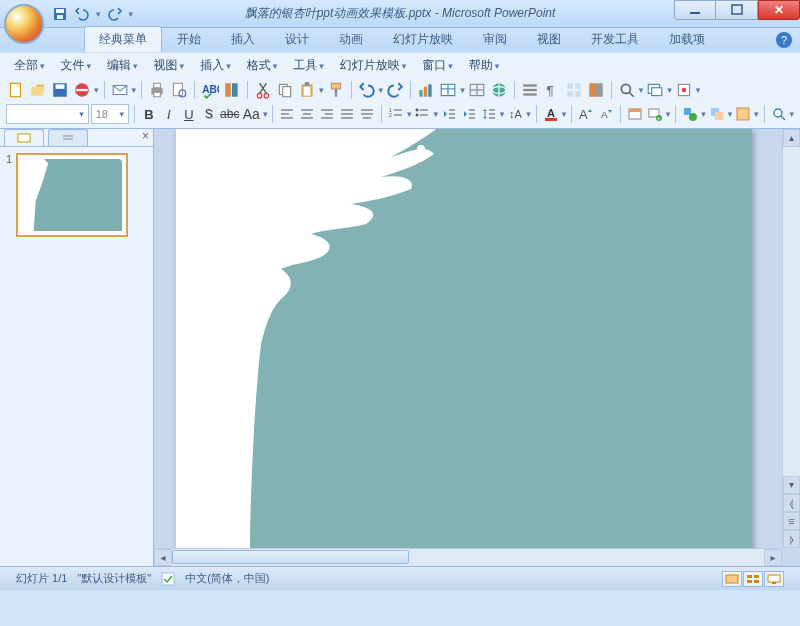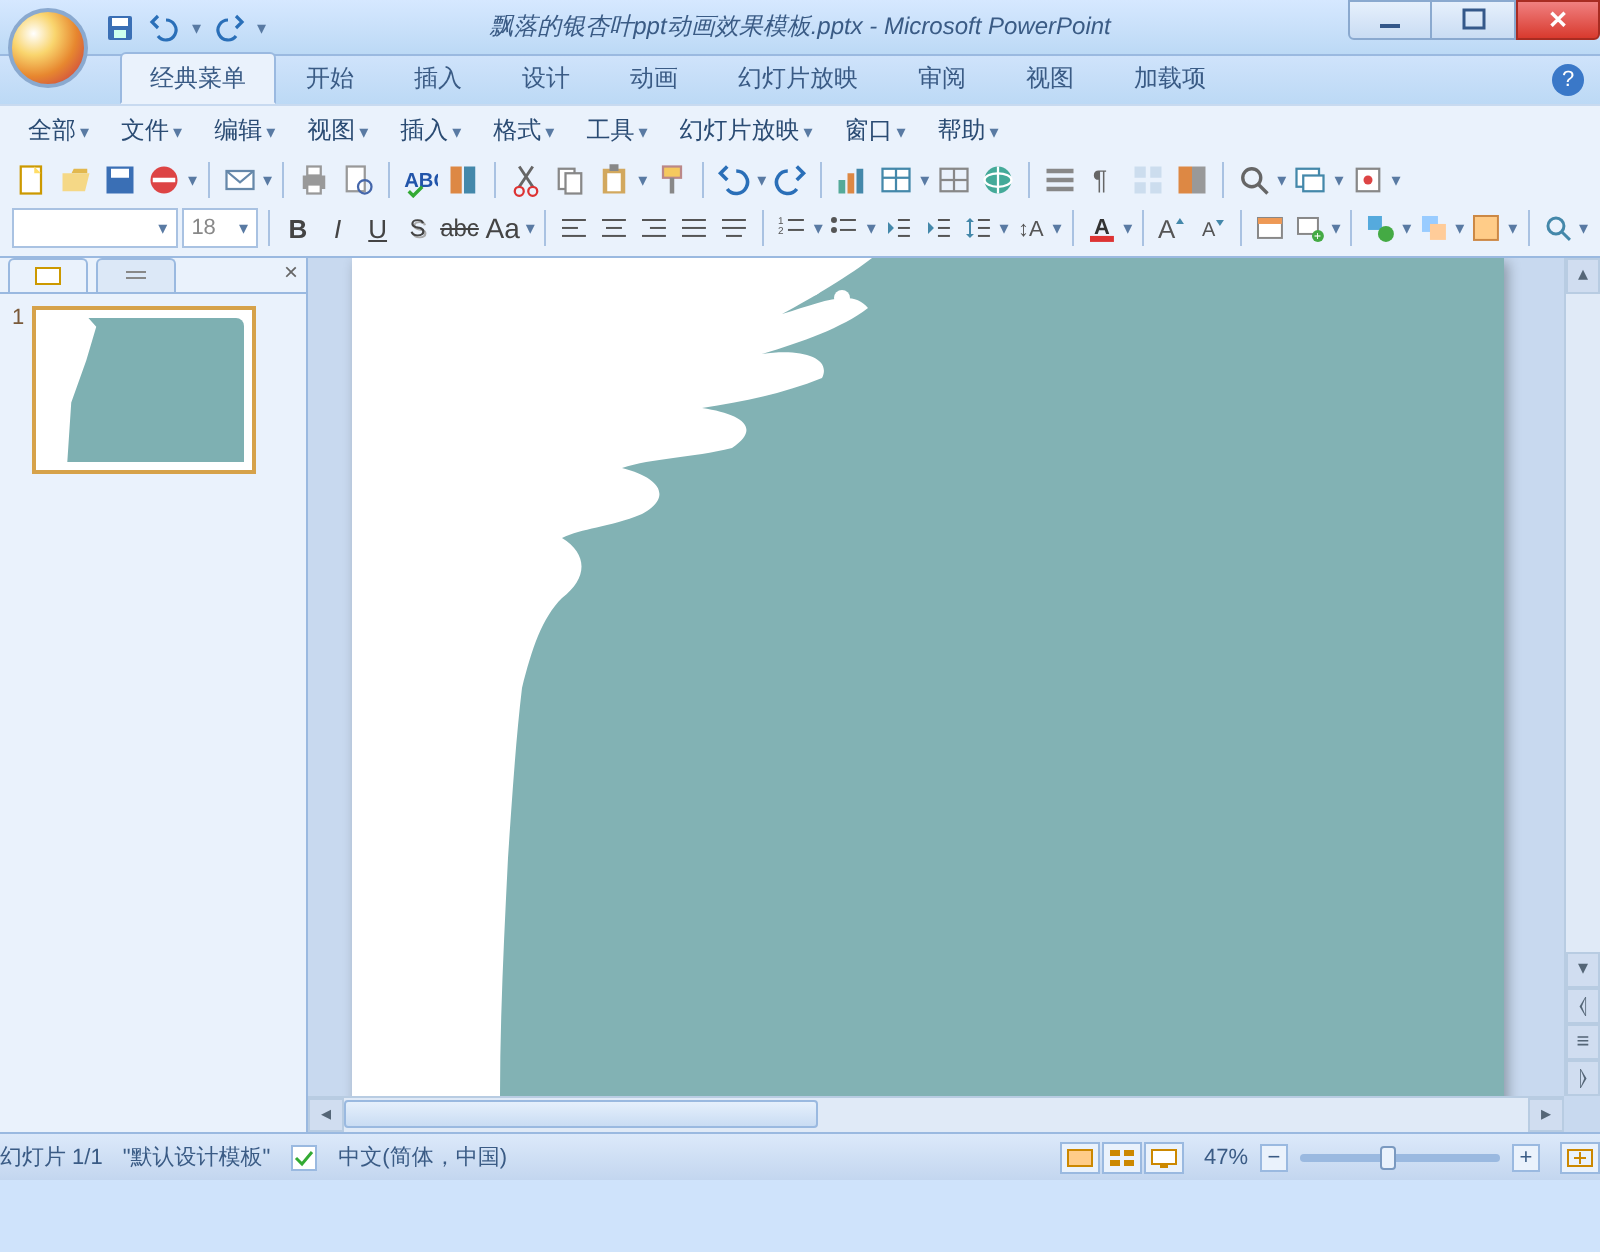--- a/index.html
+++ b/index.html
@@ -11,21 +11,21 @@
 .qat { margin-left:52px; display:flex; gap:6px; align-items:center; }
 .qat .ico { width:16px; height:16px; cursor:pointer; }
 .title-text { position:absolute; left:50%; transform:translateX(-50%); color:#3a5b85; font-size:12px; white-space:nowrap;font-style:italic; }
 .win-controls { position:absolute; right:0; top:0; display:flex; }
 .win-btn { width:42px; height:20px; display:flex; align-items:center; justify-content:center; cursor:pointer; }
 .win-btn.min { background:linear-gradient(#e6f0fc,#c9dcf3); border:1px solid #8aa9cf; border-radius:0 0 0 3px; }
 .win-btn.max { background:linear-gradient(#e6f0fc,#c9dcf3); border:1px solid #8aa9cf; border-left:none; }
 .win-btn.close { background:linear-gradient(#f08080,#d83a2e); border:1px solid #a82c22; border-radius:0 0 3px 0; color:#fff; font-weight:bold; }
 
 
-.ribbon-tabs { height:24px; display:flex; align-items:flex-end; padding-left:60px; background:linear-gradient(#cfe3fb,#bcd9f5); position:relative; }
+.ribbon-tabs { height:24px; display:flex; align-items:flex-end; padding-left:84px; background:linear-gradient(#cfe3fb,#bcd9f5); position:relative; }
 .tab { padding:4px 14px 3px; color:#3a5b85; cursor:pointer; font-size:12px; border:1px solid transparent; }
 .tab.active { background:#eaf2fc; border:1px solid #9ab9e0; border-bottom:1px solid #eaf2fc; border-radius:3px 3px 0 0; }
 .help-icon { position:absolute; right:8px; top:4px; width:16px; height:16px; border-radius:50%; background:#3a78c8; color:#fff; text-align:center; line-height:16px; font-size:11px; cursor:pointer; }
 
 
 .menu-row { height:24px; background:#eaf2fc; border-top:1px solid #c8daf0; display:flex; align-items:flex-end; padding:0 8px; gap:4px; }
 .menu-item { padding:2px 6px; color:#2a4b73; cursor:pointer; display:flex; align-items:center; gap:2px; }
 .dd { font-size:9px; color:#597aa3; }
 
 
@@ -63,21 +63,21 @@
 .vscroll .arr.bot { position:absolute; bottom:54px; width:100%; }
 .vscroll .nav-btn { position:absolute; width:100%; height:18px; background:#d0ddf0; border:1px solid #b8cce2; text-align:center; font-size:11px; cursor:pointer; line-height:16px; color:#567; }
 .hscroll { height:18px; background:#e0eaf7; border-top:1px solid #b8cce2; display:flex; margin-right:18px; }
 .hscroll .arr { width:18px; background:#d0ddf0; border:1px solid #b8cce2; text-align:center; font-size:10px; color:#567; cursor:pointer; line-height:16px; }
 .hscroll .track { flex:1; position:relative; }
 .hscroll .thumb { position:absolute; left:0; top:1px; height:14px; width:40%; background:linear-gradient(#e6f0fc,#c9dcf3); border:1px solid #9ab9e0; border-radius:2px; }
 
 .notes { height:30px; border-top:1px solid #9ab9e0; background:#fff; padding:4px 10px; font-size:15px; color:#9a9a9a; margin-right:18px; }
 
 
-.status { height:24px; background:linear-gradient(#dce9fa,#c3d6ef); border-top:1px solid #9ab9e0; display:flex; align-items:center; padding:0 0; font-size:11px; color:#3a5b85; gap:10px; }
+.status { height:24px; background:linear-gradient(#dce9fa,#c3d6ef); border-top:1px solid #9ab9e0; display:flex; align-items:center; padding:0 16px; font-size:11px; color:#3a5b85; gap:10px; }
 .status .spacer { flex:1; }
 .view-btns { display:flex; gap:1px; }
 .vbtn { width:20px; height:16px; border:1px solid #9ab9e0; background:#eaf2fc; cursor:pointer; display:flex; align-items:center; justify-content:center; }
 .zoom { display:flex; align-items:center; gap:6px; }
 .zoom-track { width:100px; height:4px; background:#9ab9e0; position:relative; border-radius:2px; }
 .zoom-thumb { position:absolute; left:40%; top:-4px; width:8px; height:12px; background:#eaf2fc; border:1px solid #7a99c0; border-radius:2px; cursor:pointer; }
 .zbtn { width:14px; height:14px; border:1px solid #9ab9e0; background:#eaf2fc; text-align:center; line-height:12px; cursor:pointer; font-size:11px; }
 .fitbtn { width:20px; height:16px; border:1px solid #9ab9e0; background:#eaf2fc; cursor:pointer; display:flex; align-items:center; justify-content:center; margin-left:4px; }
 .status .chk { width:14px; height:14px; }
 </style>
@@ -127,20 +127,21 @@
 
 <div class="ribbon-tabs">
   <div class="tab active">经典菜单</div>
   <div class="tab">开始</div>
   <div class="tab">插入</div>
   <div class="tab">设计</div>
   <div class="tab">动画</div>
   <div class="tab">幻灯片放映</div>
   <div class="tab">审阅</div>
   <div class="tab">视图</div>
+  <div class="tab">开发工具</div>
   <div class="tab">加载项</div>
   <div class="help-icon">?</div>
 </div>
 
 <div class="menu-row">
   <div class="menu-item">
       <span>全部</span>
       <span class="dd">▾</span>
     </div>
   <div class="menu-item">
@@ -661,27 +662,13 @@
           <rect x="8" y="6" width="5" height="3" fill="#c80"></rect>
         </svg>
       </div>
     <div class="vbtn">
         <svg width="14" height="10">
           <rect x="1" y="1" width="12" height="7" fill="#fff" stroke="#c80"></rect>
           <rect x="5" y="8" width="4" height="2" fill="#c80"></rect>
         </svg>
       </div>
   </div>
-  <div class="zoom">
-    <span>47%</span>
-    <div class="zbtn">−</div>
-    <div class="zoom-track">
-        <div class="zoom-thumb"></div>
-      </div>
-    <div class="zbtn">+</div>
-    <div class="fitbtn">
-        <svg width="14" height="10">
-          <rect x="1" y="1" width="12" height="8" fill="none" stroke="#c80"></rect>
-          <path d="M4 5h6M7 2v6" stroke="#c80"></path>
-        </svg>
-      </div>
-  </div>
 </div>
 
 </body></html>

